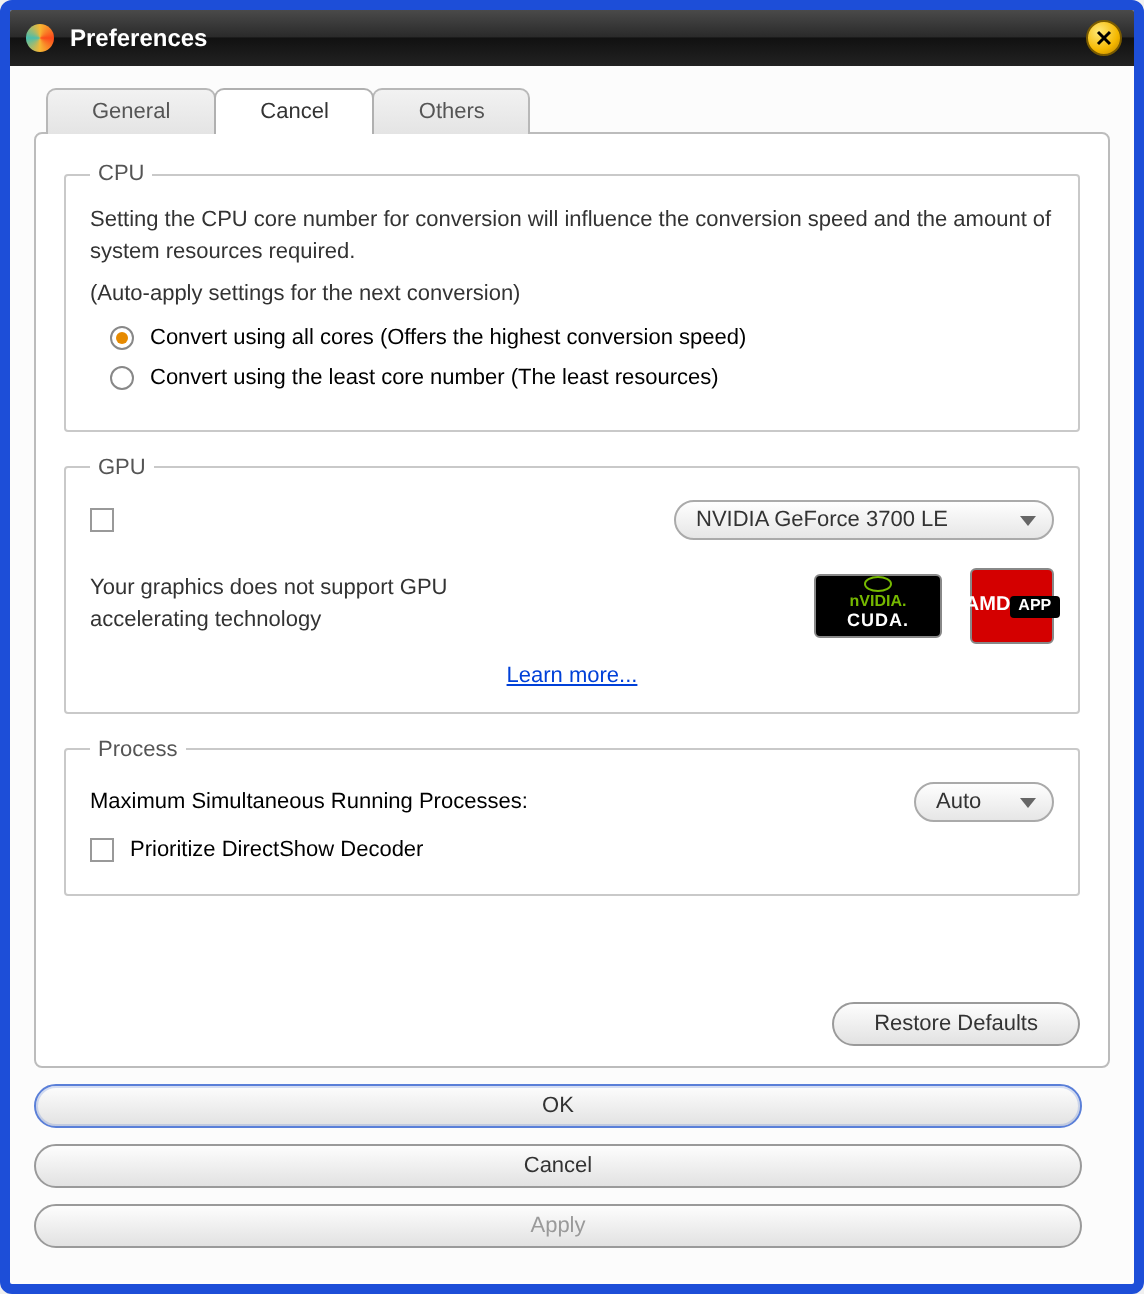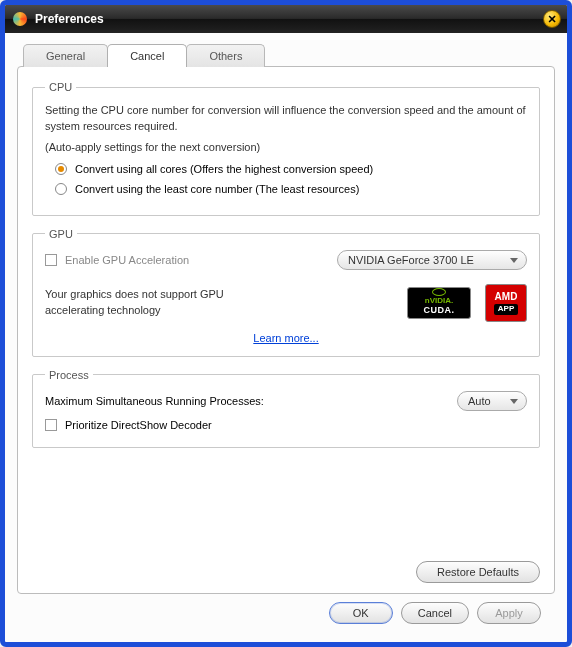--- a/index.html
+++ b/index.html
@@ -174,21 +174,21 @@
 .logo-nvidia .eye {
   width: 14px; height:8px; border:1.5px solid #76b900; border-radius:50%; margin-bottom:1px;
 }
 .logo-nvidia .cuda { color:#fff; font-size:9px; letter-spacing:0.5px;}
 .logo-amd {
   width: 42px; height: 38px;
   background: #d40000;
   border: 1px solid #888;
   border-radius: 3px;
   color:#fff; font-weight:bold;
-  display:flex; flex-direction:column; align-items:center; justify-content:center;
+  display:flex; flex-direction:row; align-items:center; justify-content:center;
   font-size:10px; line-height:1.1;
 }
 .logo-amd .app { background:#000; color:#fff; font-size:8px; padding:1px 4px; border-radius:2px; margin-top:2px;}
 .learn-link { color:#0040d8; text-decoration:underline; text-align:center; margin-top:10px; display:block; cursor:pointer;}
 .proc-row { display:flex; align-items:center; justify-content:space-between; margin-bottom:8px;}
 .spacer { flex:1; }
 .bottom-inner { display:flex; justify-content:flex-end; margin-top:auto; }
 .btn {
   height: 22px;
   border: 1px solid #9a9a9a;
@@ -199,20 +199,21 @@
   color: #333;
   cursor: pointer;
   display:inline-flex; align-items:center; justify-content:center;
 }
 .btn.wide { padding: 0 20px; }
 .btn.primary { border-color:#5a7fd8; box-shadow: 0 0 0 1px rgba(90,127,216,.25) inset; }
 .btn.disabled { color:#9a9a9a; cursor:default; }
 .footer {
   display:flex; justify-content:flex-end; gap:8px;
   padding: 8px 14px 10px 0;
+  flex-direction: column;
 }
 .gray-text { color:#888; }
 </style>
 </head>
 <body>
 
 <div class="window">
   <div class="titlebar">
     <div class="app-icon"></div>
     <span>Preferences</span>
@@ -243,21 +244,20 @@
           <div class="radio"></div>
           <span>Convert using the least core number (The least resources)</span>
         </div>
       </fieldset>
 
       <fieldset class="group">
         <legend>GPU</legend>
         <div class="gpu-row">
           <div class="check-row">
             <div class="checkbox"></div>
-            <span class="gray-text">Enable GPU Acceleration</span>
           </div>
           <div class="dropdown" style="min-width:190px;">
             <span>NVIDIA GeForce 3700 LE</span>
           </div>
         </div>
         <div class="gpu-msg-row">
           <div class="gpu-msg">Your graphics does not support GPU accelerating technology</div>
           <div class="logos">
             <div class="logo-nvidia">
               <div class="eye"></div>

